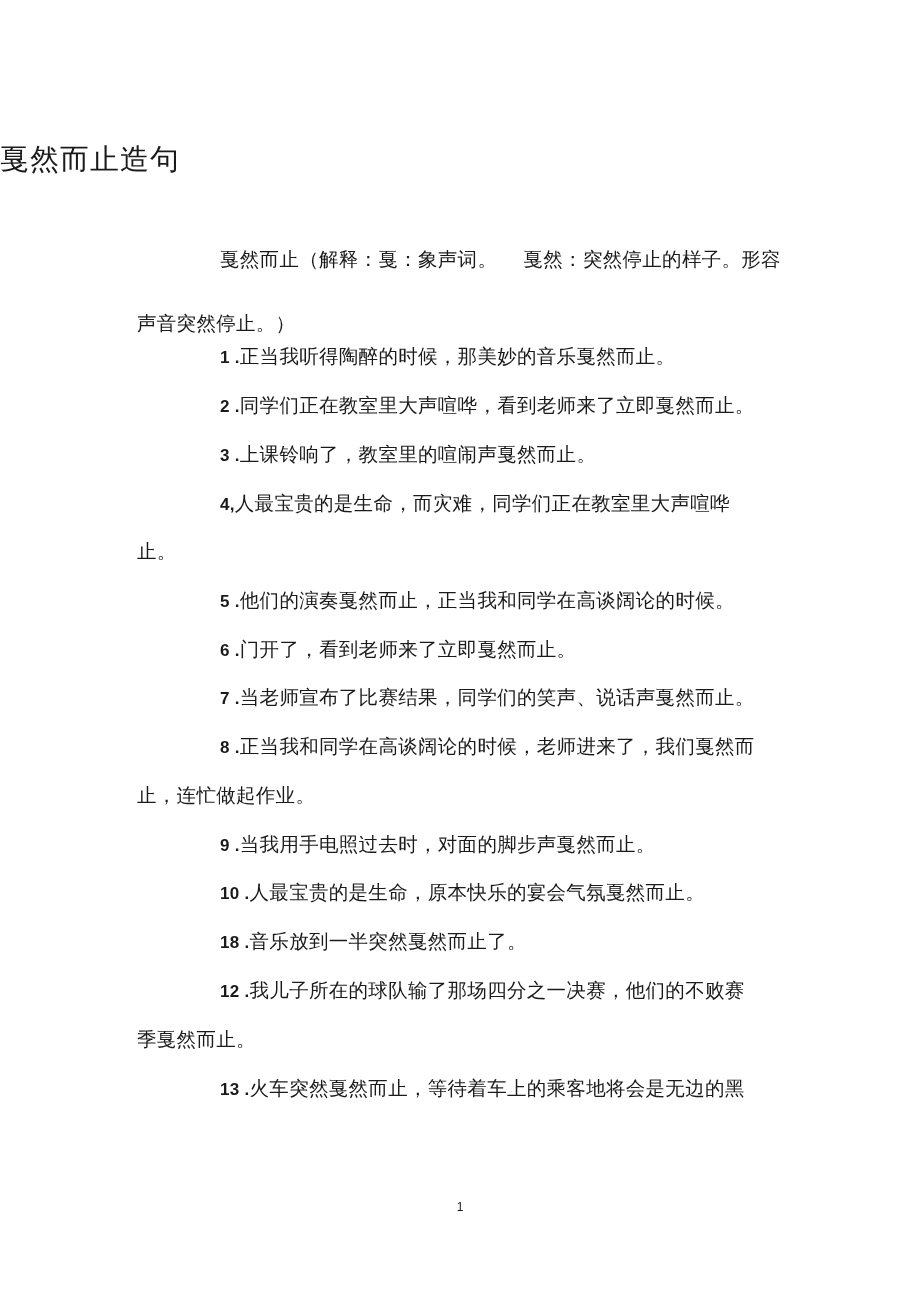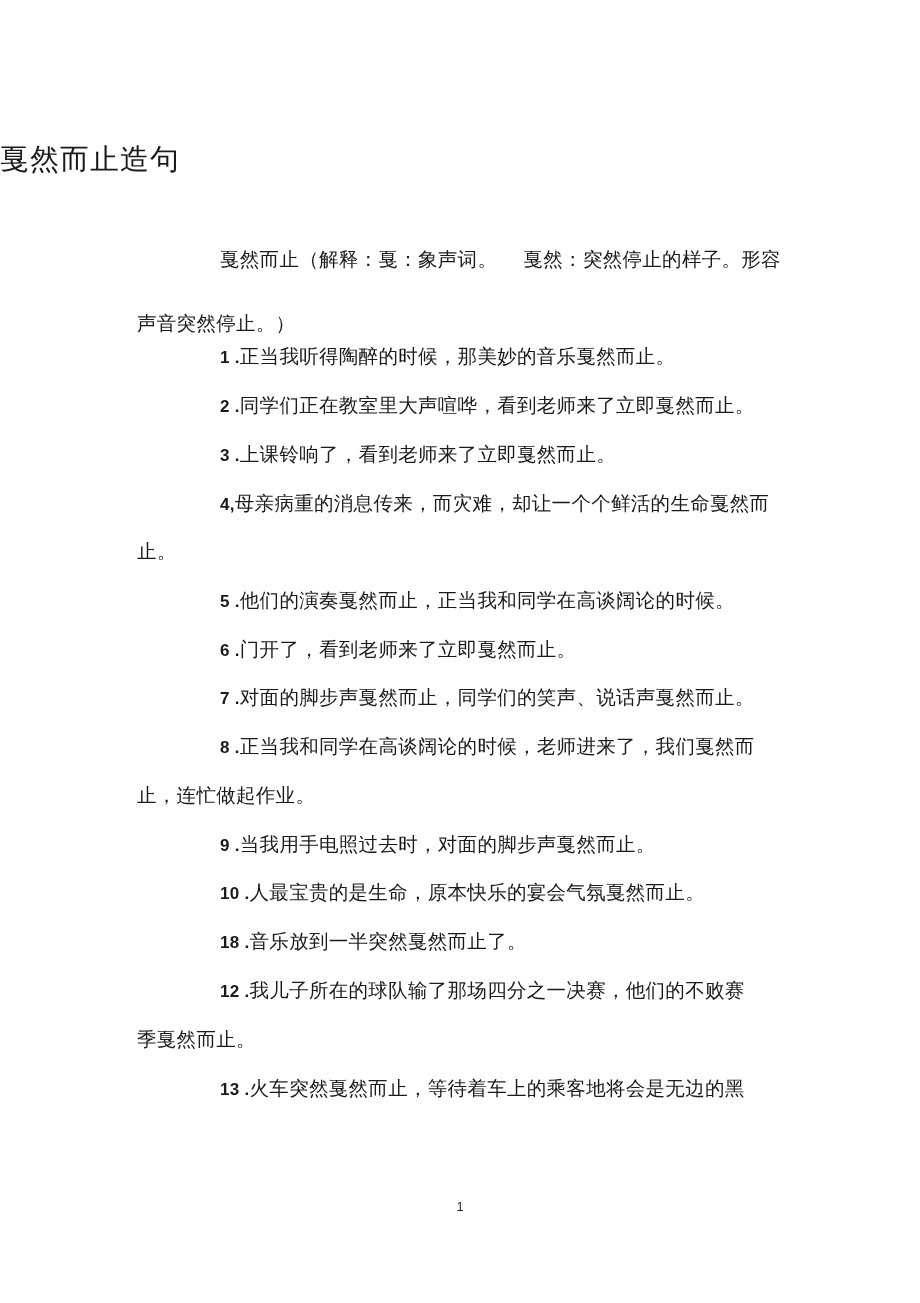--- a/index.html
+++ b/index.html
@@ -23,35 +23,35 @@
   <div class="line indent" style="top:248px">戛然而止（解释：戛：象声词。　 戛然：突然停止的样子。形容</div>
   <div class="line" style="top:312px">声音突然停止。）</div>
 
   <div class="line indent" style="top:345px">
     <span class="num">1 .</span><span>正当我听得陶醉的时候，那美妙的音乐戛然而止。</span>
   </div>
   <div class="line indent" style="top:394px">
     <span class="num">2 .</span><span>同学们正在教室里大声喧哗，看到老师来了立即戛然而止。</span>
   </div>
   <div class="line indent" style="top:443px">
-    <span class="num">3 .</span><span>上课铃响了，看到老师来了立即戛然而止。</span>
+    <span class="num">3 .</span><span>上课铃响了，教室里的喧闹声戛然而止。</span>
   </div>
   <div class="line indent" style="top:492px">
-    <span class="num">4,</span><span>母亲病重的消息传来，而灾难，却让一个个鲜活的生命戛然而</span>
+    <span class="num">4,</span><span>人最宝贵的是生命，而灾难，同学们正在教室里大声喧哗</span>
   </div>
   <div class="line" style="top:540px">止。</div>
 
   <div class="line indent" style="top:589px">
     <span class="num">5 .</span><span>他们的演奏戛然而止，正当我和同学在高谈阔论的时候。</span>
   </div>
   <div class="line indent" style="top:638px">
     <span class="num">6 .</span><span>门开了，看到老师来了立即戛然而止。</span>
   </div>
   <div class="line indent" style="top:686px">
-    <span class="num">7 .</span><span>对面的脚步声戛然而止，同学们的笑声、说话声戛然而止。</span>
+    <span class="num">7 .</span><span>当老师宣布了比赛结果，同学们的笑声、说话声戛然而止。</span>
   </div>
   <div class="line indent" style="top:735px">
     <span class="num">8 .</span><span>正当我和同学在高谈阔论的时候，老师进来了，我们戛然而</span>
   </div>
   <div class="line" style="top:784px">止，连忙做起作业。</div>
 
   <div class="line indent" style="top:833px">
     <span class="num">9 .</span><span>当我用手电照过去时，对面的脚步声戛然而止。</span>
   </div>
   <div class="line indent" style="top:881px">

